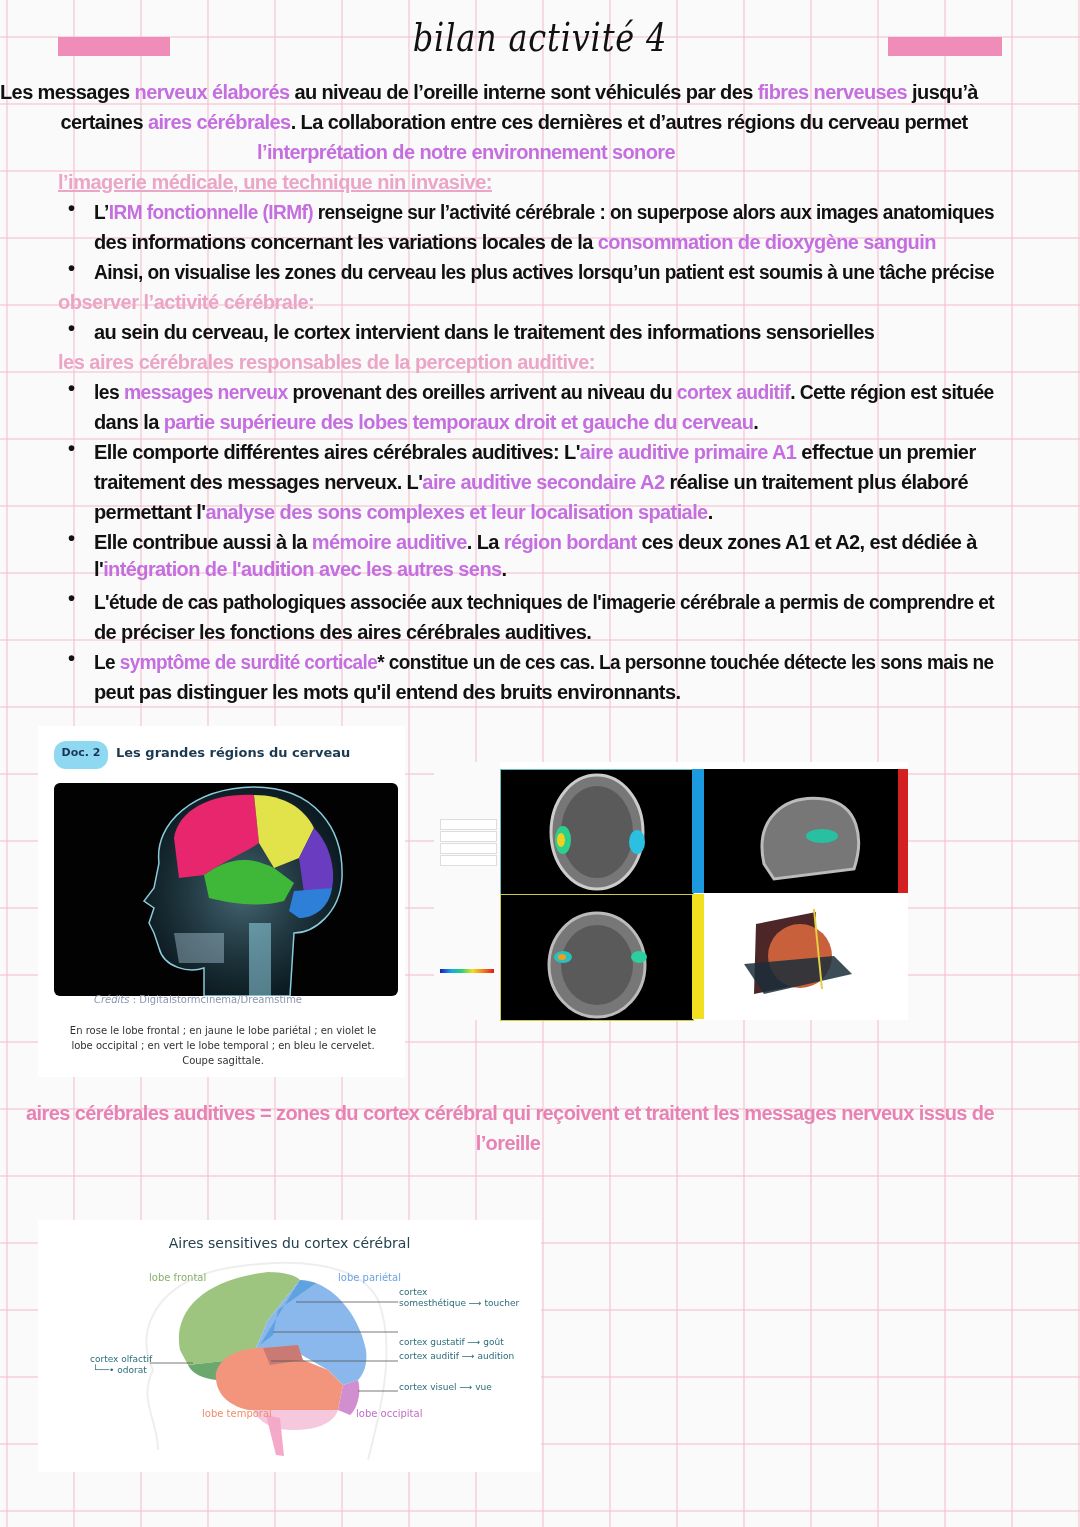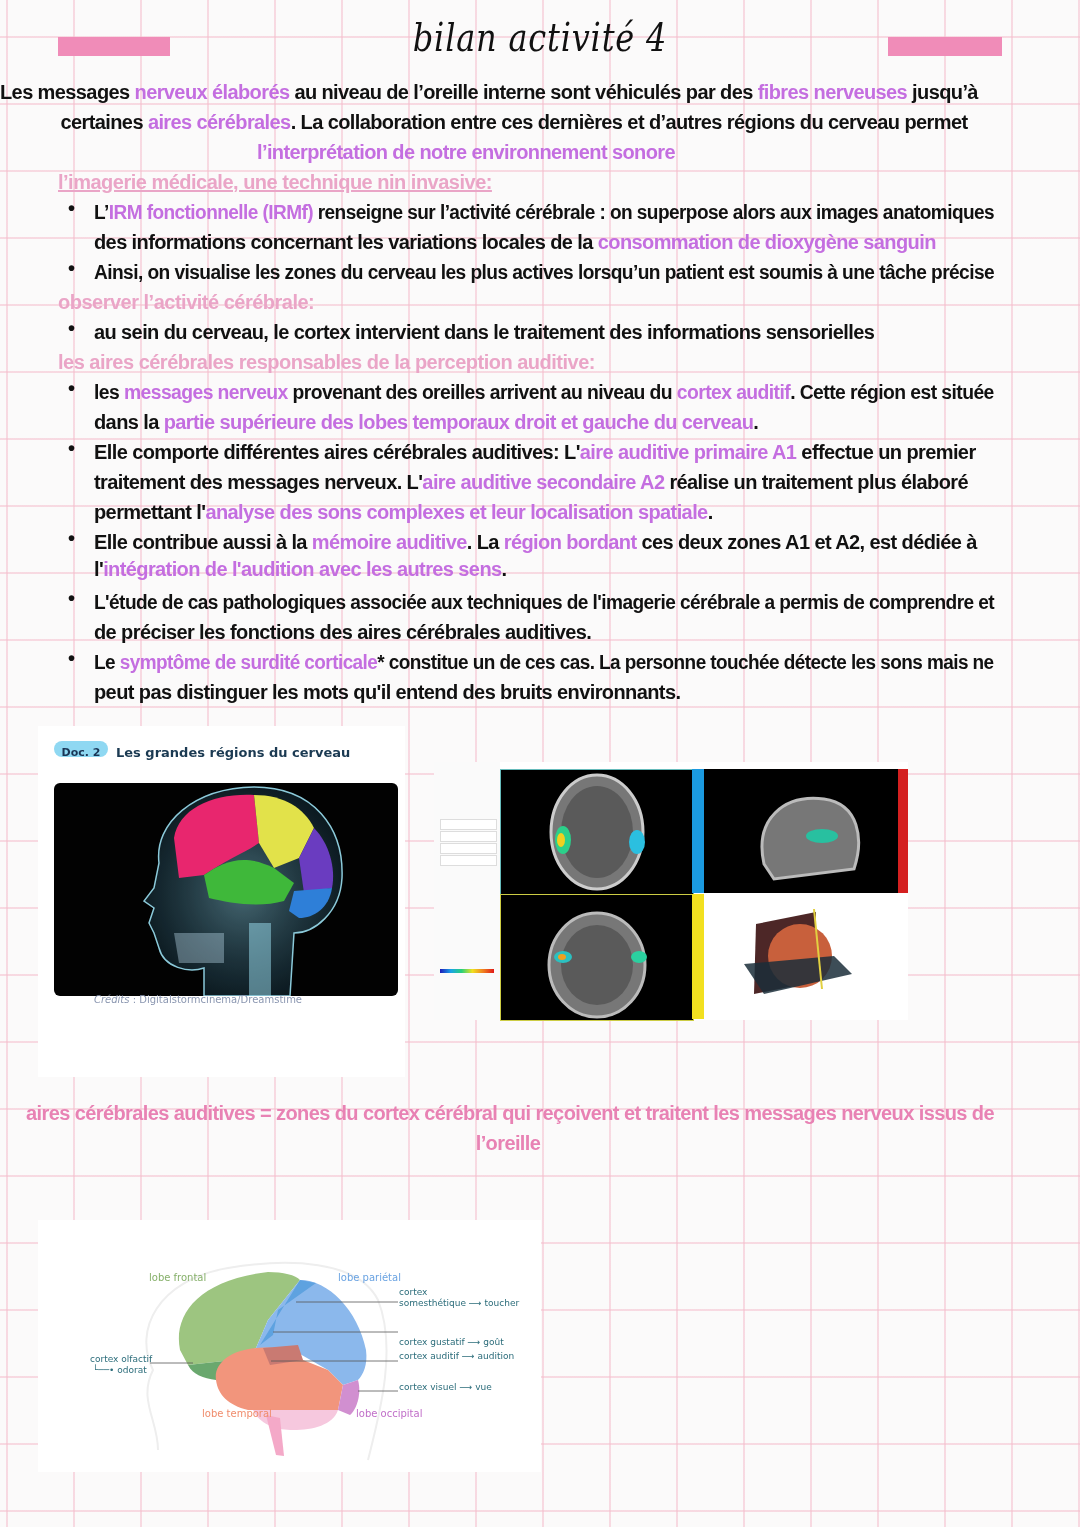--- a/index.html
+++ b/index.html
@@ -18,21 +18,21 @@
     position: absolute; left: 0; width: 1080px; top: 14px; text-align: center;
     font-family: "DejaVu Serif", serif; font-style: italic; font-size: 40px;
     color: #111; letter-spacing: 1px; transform: scaleX(0.8);
   }
   .txt { position: absolute; font-weight: bold; font-size: 20px; color: #111; letter-spacing: -0.6px; line-height: 30px; white-space: nowrap; transform-origin: left center; }
   .center { text-align: center; left: 0; width: 932px; }
   .hl { color: #c46ee0; font-weight: bold; }
   .heading { position: absolute; left: 58px; font-size: 20px; color: #eaa5c7; font-weight: bold; letter-spacing: -0.5px; line-height: 30px; white-space: nowrap; }
   .bullet { position: absolute; left: 68px; font-size: 20px; font-weight: bold; color: #111; }
   .card { position: absolute; background: #fff; }
-  .doc-badge { position: absolute; left: 16px; top: 15px; width: 54px; height: 16px; border-radius: 12px; background: #8fd8f2; font-family: "DejaVu Sans", sans-serif; font-size: 11px; color: #1a3555; text-align: center; line-height: 24px; font-weight: bold; }
+  .doc-badge { position: absolute; left: 16px; top: 15px; width: 54px; height: 28px; border-radius: 12px; background: #8fd8f2; font-family: "DejaVu Sans", sans-serif; font-size: 11px; color: #1a3555; text-align: center; line-height: 24px; font-weight: bold; }
   .doc-title { position: absolute; left: 78px; top: 15px; font-family: "DejaVu Sans", sans-serif; font-size: 13px; font-weight: bold; color: #1b3a52; line-height: 24px; }
   .photo { position: absolute; left: 16px; top: 57px; width: 344px; height: 213px; background: #020202; border-radius: 6px; overflow: hidden; }
   .credits { position: absolute; left: 56px; top: 268px; font-family: "DejaVu Sans", sans-serif; font-size: 10px; color: #8a96b0; }
   .caption { position: absolute; left: 20px; top: 297px; width: 330px; text-align: center; font-family: "DejaVu Sans", sans-serif; font-size: 10px; color: #333; line-height: 15px; }
   .mri { position: absolute; left: 434px; top: 762px; width: 474px; height: 258px; background: #fff; }
   .def { position: absolute; color: #e882b4; font-weight: bold; font-size: 20px; letter-spacing: -0.6px; line-height: 30px; text-align: center; }
   .aires-title { position: absolute; left: 0; width: 520px; top: 15px; text-align: center; font-family: "DejaVu Sans", sans-serif; font-size: 14px; color: #24414f; }
   .lbl { position: absolute; font-family: "DejaVu Sans", sans-serif; font-size: 9px; color: #2b6c7a; white-space: nowrap; }
   .lobe-lbl { position: absolute; font-family: "DejaVu Sans", sans-serif; font-size: 10px; white-space: nowrap; }
 </style>
@@ -130,20 +130,21 @@
       <path d="M120,55 C125,25 160,10 200,12 L205,60 C190,70 170,78 150,92 L125,95 Z" fill="#e8266e"></path>
       <path d="M200,12 C230,12 250,25 260,45 L245,75 L220,85 L205,60 Z" fill="#e2e24a"></path>
       <path d="M260,45 C275,60 282,85 278,105 L250,110 L245,75 Z" fill="#6a3cc0"></path>
       <path d="M150,92 C170,78 190,70 220,85 L240,100 L230,118 C205,125 175,120 155,115 Z" fill="#3fb83a"></path>
       <path d="M240,108 L278,105 C275,125 260,135 245,135 L235,128 Z" fill="#2e7fd8"></path>
       <rect x="195" y="140" width="22" height="73" fill="#9be0f2" opacity="0.5"></rect>
       <path d="M120,150 L170,150 L170,180 L125,180 Z" fill="#cfefff" opacity="0.35"></path>
     </svg>
   </div>
   <div class="credits"><i>Crédits</i><span> : Digitalstormcinema/Dreamstime</span></div>
+  <div class="caption">En rose le lobe frontal ; en jaune le lobe pariétal ; en violet le lobe occipital ; en vert le lobe temporal ; en bleu le cervelet. Coupe sagittale.</div>
 </div>
 
 <div class="mri">
   <div style="position:absolute; left:0; top:0; width:66px; height:258px; background:#fafafa;">
     <div style="position:absolute; left:6px; top:57px; width:55px; height:9px; border:1px solid #ddd; background:#fff;"></div>
     <div style="position:absolute; left:6px; top:69px; width:55px; height:9px; border:1px solid #ddd; background:#fff;"></div>
     <div style="position:absolute; left:6px; top:81px; width:55px; height:9px; border:1px solid #ddd; background:#fff;"></div>
     <div style="position:absolute; left:6px; top:93px; width:55px; height:9px; border:1px solid #ddd; background:#fff;"></div>
     <div style="position:absolute; left:6px; top:207px; width:54px; height:4px; background:linear-gradient(to right,#1d1ab8,#1aa3e8,#28d07a,#f0e020,#f08020,#e01818);"></div>
   </div>
@@ -185,20 +186,21 @@
         <polygon points="40,70 130,62 148,80 60,100" fill="#1b2e3a" opacity="0.85"></polygon>
         <line x1="110" y1="15" x2="118" y2="95" stroke="#e2d040" stroke-width="2"></line>
       </svg>
   </div>
 </div>
 
 <div class="def" style="left:0; width:1020px; top:1098px;">aires cérébrales auditives = zones du cortex cérébral qui reçoivent et traitent les messages nerveux issus de</div>
 <div class="def" style="left:0; width:1016px; top:1128px;">l’oreille</div>
 
 <div class="card" style="left:38px; top:1220px; width:503px; height:252px;">
+  <div class="aires-title" style="width:503px;">Aires sensitives du cortex cérébral</div>
   <svg width="503" height="252" style="position:absolute; left:0; top:0;">
     <path d="M120,230 C120,200 100,180 115,150 C95,110 120,60 190,48 C250,38 320,40 340,80 C360,130 340,200 330,240" fill="none" stroke="#eee" stroke-width="2"></path>
     <path d="M142,130 C135,95 160,60 230,52 C245,52 258,55 262,60 L230,100 L218,128 L195,140 L150,145 Z" fill="#9dc580"></path>
     <path d="M150,145 L195,140 L178,160 C165,158 155,155 150,145 Z" fill="#6aa86e"></path>
     <path d="M262,60 C290,60 320,90 328,130 C330,145 325,155 320,160 L305,165 L290,150 L255,130 L218,128 L230,100 Z" fill="#8bb8ec"></path>
     <path d="M262,60 L278,63 L240,90 L235,115 L222,125 Z" fill="#5ea2e0"></path>
     <path d="M178,160 C175,140 200,125 235,128 L290,150 L305,165 L300,190 L210,190 C190,185 180,175 178,160 Z" fill="#f2957c"></path>
     <path d="M225,128 L260,125 L265,140 L232,145 Z" fill="#c97a72"></path>
     <path d="M300,190 L305,165 L320,160 C324,175 318,190 312,195 Z" fill="#d18fd0"></path>
     <path d="M215,190 L300,190 C295,205 275,210 255,210 C240,210 222,205 215,190 Z" fill="#f6c8de"></path>

